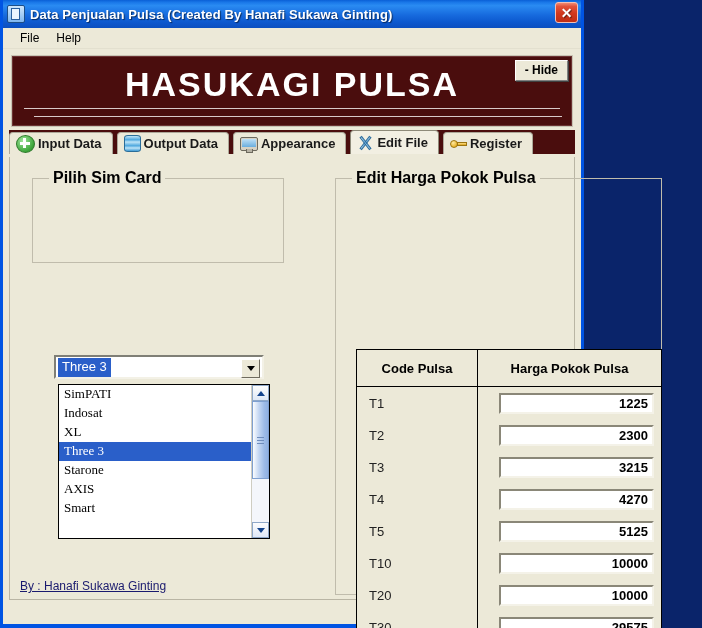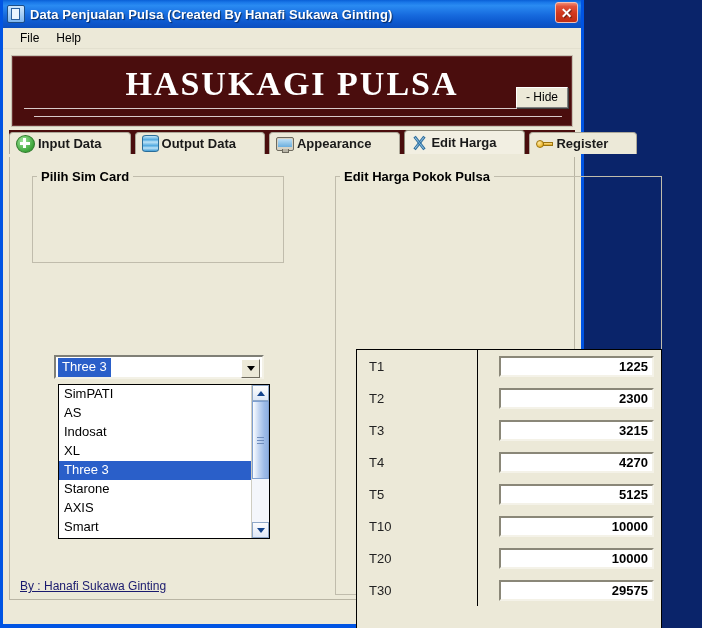--- a/index.html
+++ b/index.html
@@ -63,54 +63,53 @@
   .banner{
     position:relative;height:72px;box-sizing:border-box;
     background:#4a0d0d;
     border:1px solid #c8c4b4;
     box-shadow:inset 0 0 0 1px #6b3232;
     overflow:hidden;
   }
   .banner-title{
     position:absolute;left:0;right:0;top:6px;
     text-align:center;color:#fff;
-    font-family:Liberation Serif, serif;
+    font-family:Liberation Sans, sans-serif;
     font-size:34px;font-weight:bold;letter-spacing:2px;
     line-height:44px;
   }
   .banner-rule{
     position:absolute;height:1px;background:#d8c9c9;
   }
   .rule1{left:12px;right:12px;top:52px;}
   .rule2{left:22px;right:10px;top:60px;}
   .hide-btn{
     position:absolute;right:4px;top:4px;
     background:#ece9d8;color:#000;
-    font-size:12px;font-weight:normal;
+    font-size:12px;font-weight:bold;
     padding:2px 9px 3px 9px;
     border:1px solid #fff;
     border-right-color:#808080;border-bottom-color:#808080;
     box-shadow:1px 1px 0 #404040;
     line-height:14px;
-    margin-top:27px;
   }
   
   .tabstrip{
     position:relative;height:24px;margin:3px 6px 0 6px;
     display:flex;align-items:flex-end;
     background:#4a0d0d;
   }
   .tab{
     position:relative;
     height:22px;box-sizing:border-box;
     background:#ece9d8;
     border:1px solid #aca899;border-bottom:none;
     border-radius:4px 4px 0 0;
     display:flex;align-items:center;
-    padding:0 28px 0 6px;
+    padding:0 10px 0 6px;
     font-size:13px;font-weight:bold;color:#1a1a1a;
     margin-right:4px;white-space:nowrap;
   }
   .tab.active{
     height:24px;background:#f2efe2;
     border-color:#8e8a79;
     z-index:3;
   }
   .tab-ico{
     width:17px;height:16px;margin-right:3px;flex:none;position:relative;
@@ -170,22 +169,22 @@
     position:absolute;left:6px;right:6px;top:157px;bottom:24px;
     background:#ece9d8;
     border:1px solid #b9b5a4;border-top:none;
   }
   fieldset.group{
     position:absolute;margin:0;padding:0;
     border:1px solid #c0bcac;
     background:transparent;
   }
   fieldset.group > legend{
-    font-size:13px;font-weight:bold;color:#000;
-    padding:0 4px;margin-left:4px;
+    font-size:16px;font-weight:bold;color:#000;
+    padding:0 4px;margin-left:16px;
   }
   #grp-sim{left:22px;top:12px;width:250px;height:92px;}
   #grp-harga{left:325px;top:12px;width:325px;height:424px;}
   
   .combo{
     position:absolute;left:44px;top:198px;width:210px;height:24px;
     box-sizing:border-box;background:#fff;
     border:2px solid;
     border-color:#7f7f76 #f3f1e6 #f3f1e6 #7f7f76;
     display:flex;align-items:center;
@@ -206,21 +205,21 @@
     width:0;height:0;border-left:4px solid transparent;border-right:4px solid transparent;
     border-top:5px solid #000;display:block;
   }
   
   .listbox{
     position:absolute;left:48px;top:227px;width:212px;height:155px;
     box-sizing:border-box;background:#fff;
     border:1px solid #000;
     z-index:7;display:flex;
   }
-  .list-items{flex:1;padding:0;margin:0;list-style:none;overflow:hidden;}
+  .list-items{flex:1;padding:0;margin:0;list-style:none;overflow:hidden;font-family:Liberation Serif, serif;}
   .list-items li{
     font-size:13px;color:#000;
     padding:1px 0 1px 5px;height:17px;line-height:16px;
     white-space:nowrap;
   }
   .list-items li.sel{background:#2a5fc9;color:#fff;}
   .sb{
     width:17px;background:#f2f1ec;
     border-left:1px solid #cfcdc2;
     position:relative;
@@ -318,21 +317,21 @@
     <div class="tab">
       <span class="tab-ico ico-db"></span>
       <span>Output Data</span>
     </div>
     <div class="tab">
       <span class="tab-ico ico-mon"></span>
       <span>Appearance</span>
     </div>
     <div class="tab active">
       <span class="tab-ico ico-tools"></span>
-      <span>Edit Harga</span>
+      <span>Edit File</span>
     </div>
     <div class="tab">
       <span class="tab-ico ico-key"></span>
       <span>Register</span>
     </div>
   </div>
 
   <div class="page">
 
     <fieldset class="group" id="grp-sim">
@@ -346,21 +345,20 @@
     <div class="combo">
       <span class="combo-value">Three 3</span>
       <span class="combo-arrow">
           <span></span>
         </span>
     </div>
 
     <div class="listbox">
       <ul class="list-items">
         <li>SimPATI</li>
-        <li>AS</li>
         <li>Indosat</li>
         <li>XL</li>
         <li class="sel">Three 3</li>
         <li>Starone</li>
         <li>AXIS</li>
         <li>Smart</li>
       </ul>
       <div class="sb">
         <div class="sb-btn sb-up">
             <i></i>
@@ -370,20 +368,24 @@
             <span class="sb-grip"></span>
           </div>
         </div>
         <div class="sb-btn sb-dn">
             <i></i>
           </div>
       </div>
     </div>
 
     <div class="htable">
+      <div class="thead">
+        <div class="th col-a">Code Pulsa</div>
+        <div class="th col-b">Harga Pokok Pulsa</div>
+      </div>
 
       <div class="trow">
         <div class="td-code">T1</div>
         <div class="td-val">
           <div class="price-input">1225</div>
         </div>
       </div>
       <div class="trow">
         <div class="td-code">T2</div>
         <div class="td-val">

